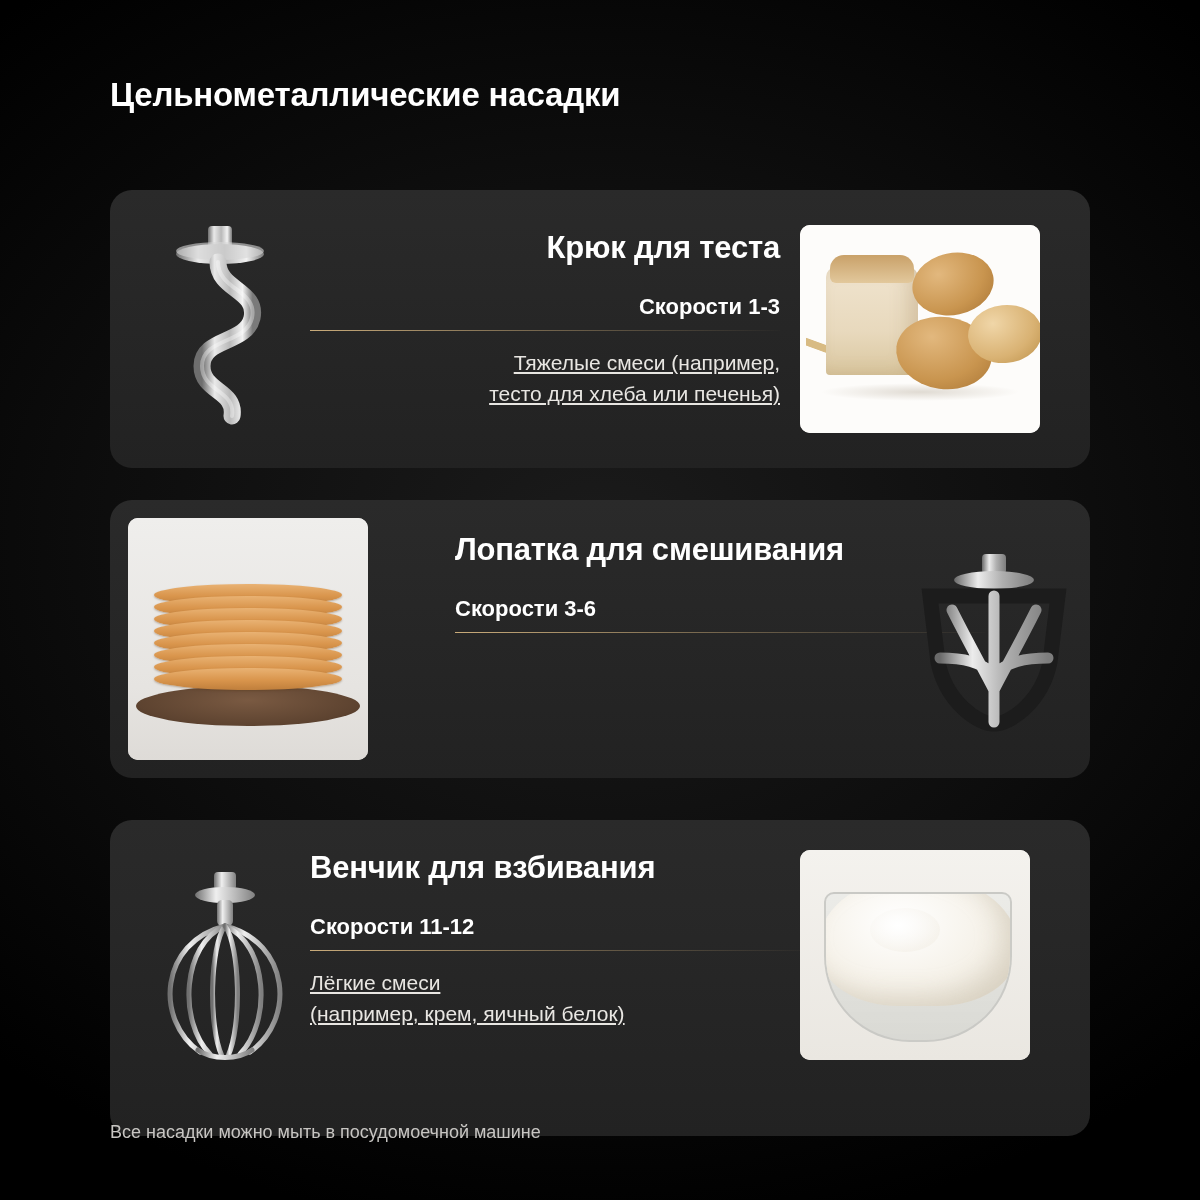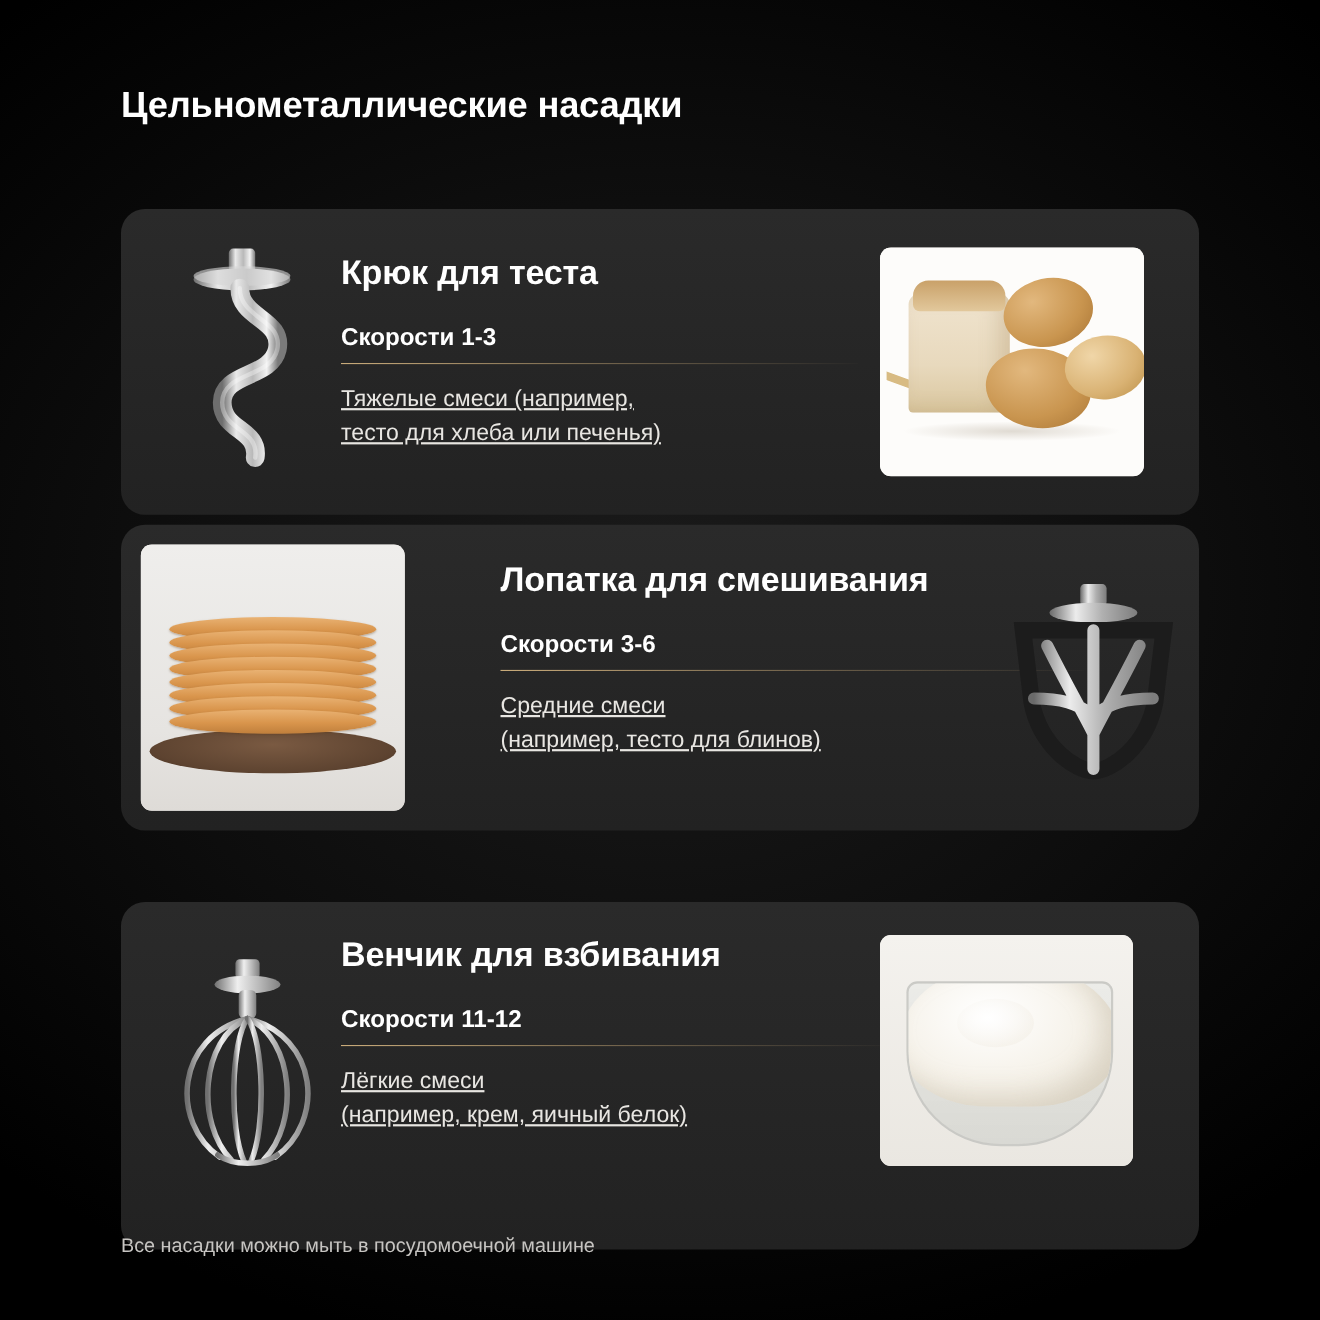--- a/index.html
+++ b/index.html
@@ -31,22 +31,22 @@
     letter-spacing: -0.2px;
   }
   .card {
     position: absolute;
     left: 110px;
     width: 980px;
     background: linear-gradient(180deg, #2a2a2a 0%, #262626 50%, #222222 100%);
     border-radius: 22px;
     box-sizing: border-box;
   }
-  .card-1 { top: 190px; height: 278px; }
-  .card-2 { top: 477px; height: 278px; }
+  .card-1 { top: 190px; height: 278px; text-align: right; }
+  .card-2 { top: 500px; height: 278px; }
   .card-3 { top: 820px; height: 316px; }
 
   .text-block {
     position: absolute;
     top: 40px;
   }
   .card-1 .text-block { left: 200px; width: 470px; }
   .card-2 .text-block { left: 345px; width: 530px; top: 32px; }
   .card-3 .text-block { left: 200px; width: 500px; top: 30px; }
 
@@ -235,22 +235,20 @@
         <div class="pan" style="top:60px;"></div>
         <div class="pan" style="top:72px;"></div>
         <div class="pan" style="top:84px;"></div>
       </div>
     </div>
 
     <div class="text-block">
       <div class="attach-title">Лопатка для смешивания</div>
       <div class="speeds">Скорости 3-6</div>
       <div class="divider"></div>
-      <div class="desc">Средние смеси
-(например, тесто для блинов)</div>
     </div>
 
     <div class="tool tool-paddle">
       <svg viewBox="0 0 190 200" width="190" height="200">
         <defs>
           <linearGradient id="steel2" x1="0" y1="0" x2="1" y2="0">
             <stop offset="0%" stop-color="#6a6a6a"></stop>
             <stop offset="30%" stop-color="#ececec"></stop>
             <stop offset="60%" stop-color="#b0b0b0"></stop>
             <stop offset="100%" stop-color="#7d7d7d"></stop>

